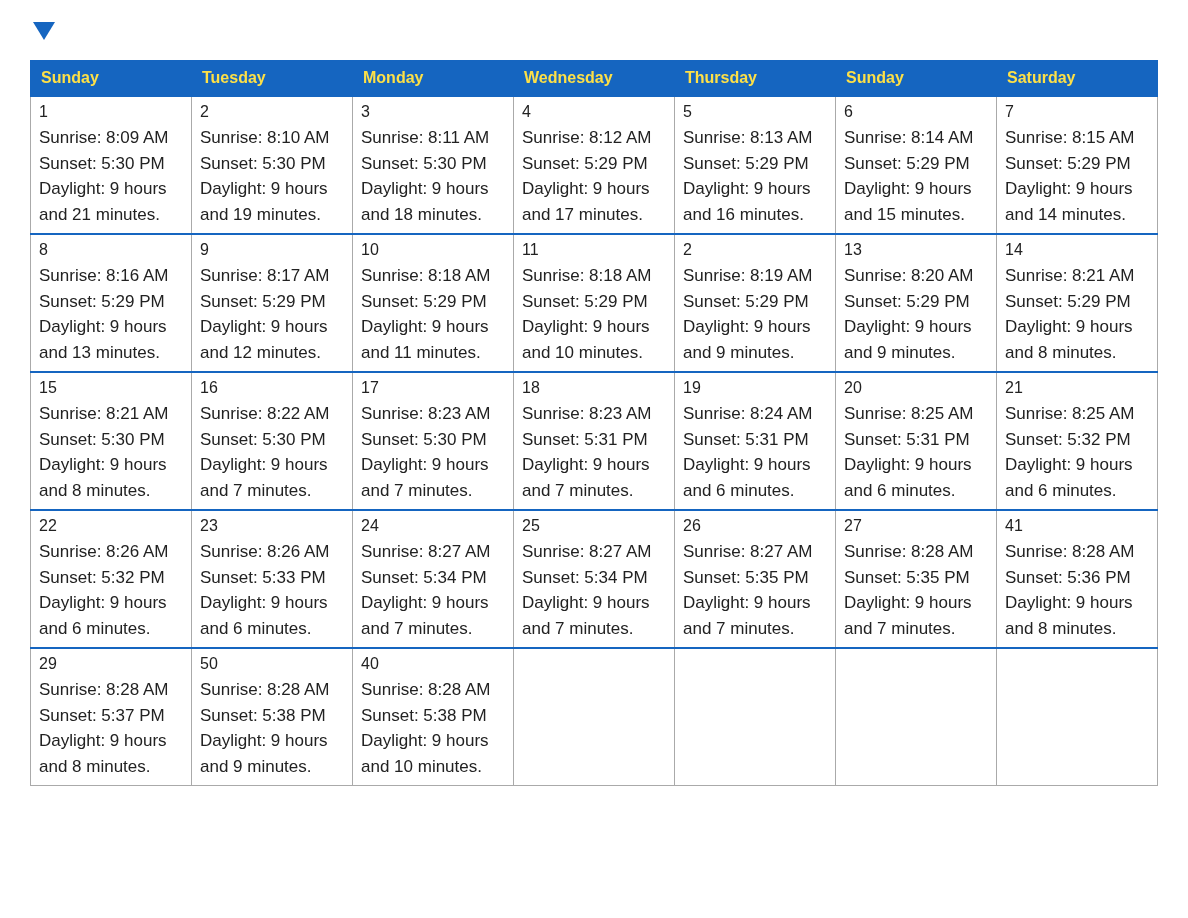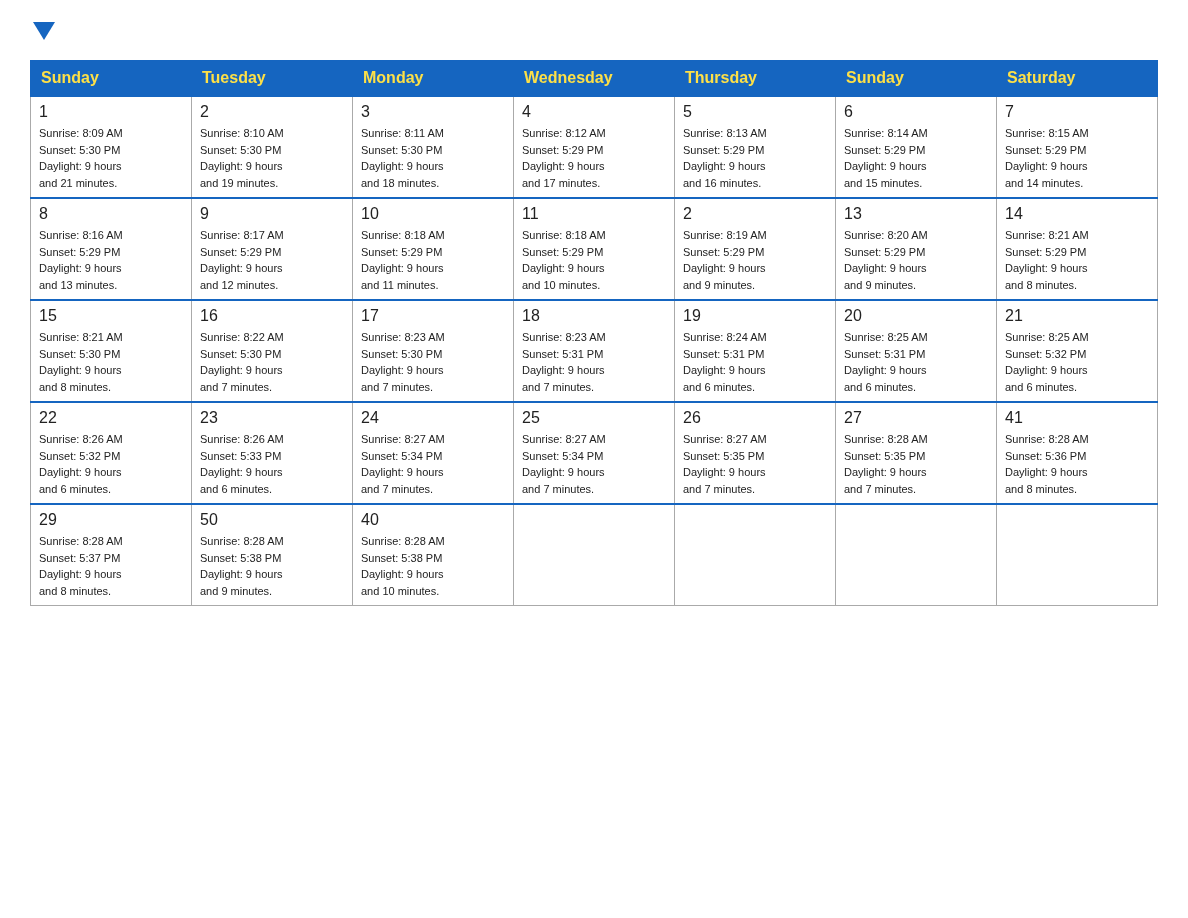--- a/index.html
+++ b/index.html
@@ -80,21 +80,21 @@
     .calendar tr td {
       border-top: 2px solid #1565c0;
     }
     .day-number {
       font-size: 16px;
       font-weight: normal;
       display: block;
       margin-bottom: 4px;
     }
     .day-info {
-      font-size: 11px;
+      font-size: 17px;
       line-height: 1.5;
       color: #222;
     }
     .empty-cell {
       background: #fff;
     }
   </style>
 </head>
 <body>
 

